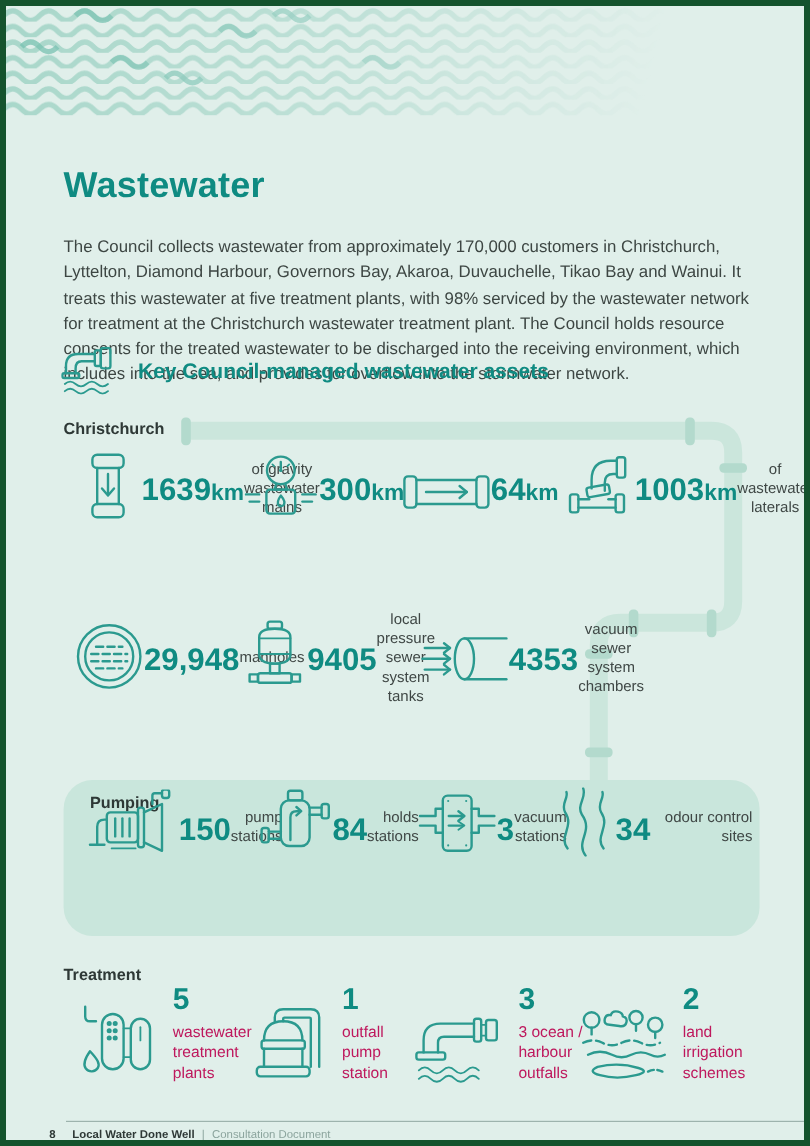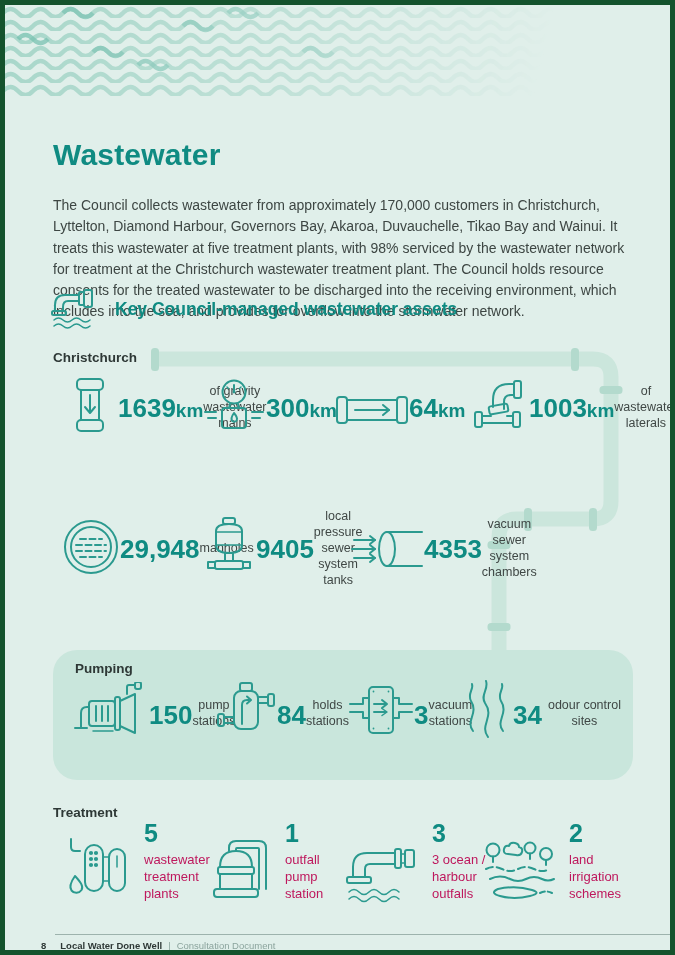--- a/index.html
+++ b/index.html
@@ -33,21 +33,21 @@
   .row1{position:absolute;left:57px;top:369px;display:flex;}
   .row1 .c1{width:140px;} .row1 .c2{width:133px;} .row1 .c3{width:132px;} .row1 .c4{width:165px;}
   .row2{position:absolute;left:57px;top:498px;display:flex;}
   .row2 .c1{width:140px;} .row2 .c2{width:148px;} .row2 .c3{width:135px;}
 
   .pumping-box{
     position:absolute;left:48px;top:645px;width:580px;height:130px;
     background:var(--box,#c9e6dc);border-radius:24px;
   }
   .pumping-box .section-label{left:22px;top:11px;}
-  .pbox-stat{position:absolute;top:34px;}
+  .pbox-stat{position:absolute;top:10px;text-align:right;}
   .pbox-stat .ibox{height:54px;}
   .pbox-stat .lbl{margin-top:3px;}
   .p1{left:20px;width:120px;} .p2{left:158px;width:124px;} .p3{left:295px;width:124px;} .p4{left:410px;width:164px;}
 
   .treat-row{position:absolute;left:0;top:816px;width:675px;height:100px;}
   .treat{position:absolute;display:flex;align-items:flex-end;gap:11px;}
   .treat .ticon{flex:0 0 auto;}
   .treat .tcol{display:flex;flex-direction:column;}
   .treat .num{font-size:25px;font-weight:700;color:var(--accent,#0f8b82);line-height:1;margin-bottom:6px;}
   .treat .lbl{font-size:13px;color:#be185d;line-height:1.3;}

